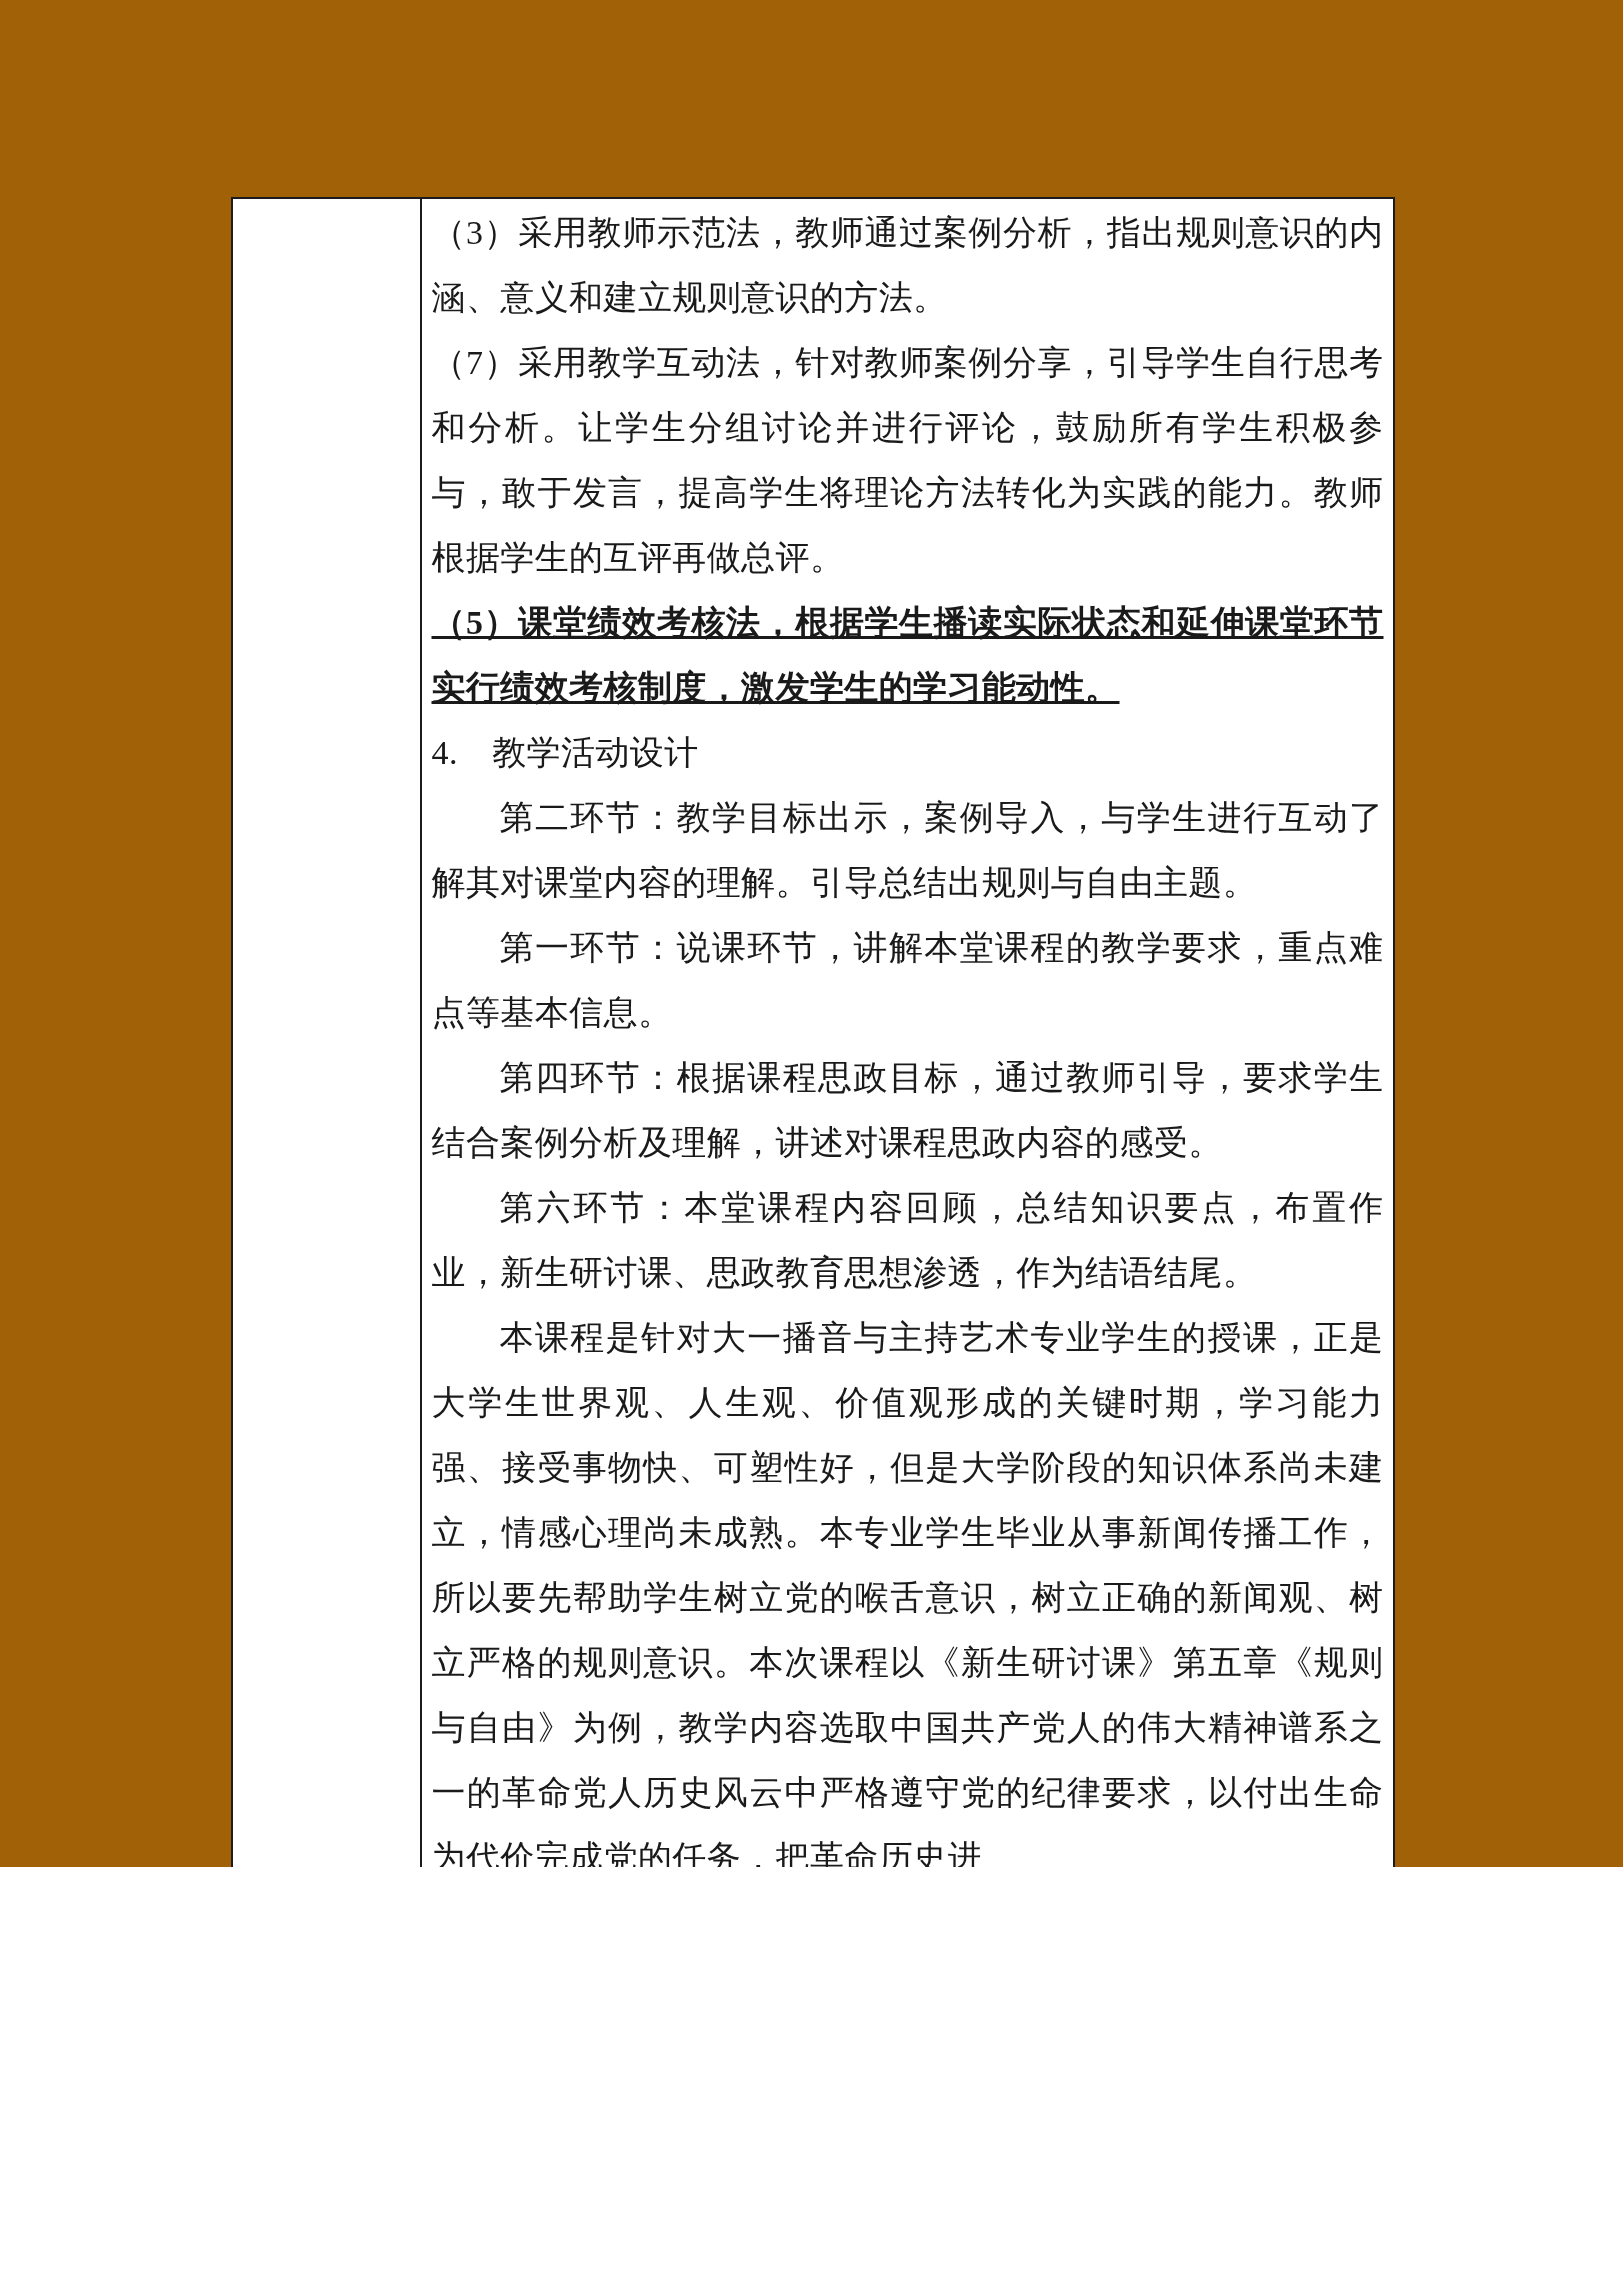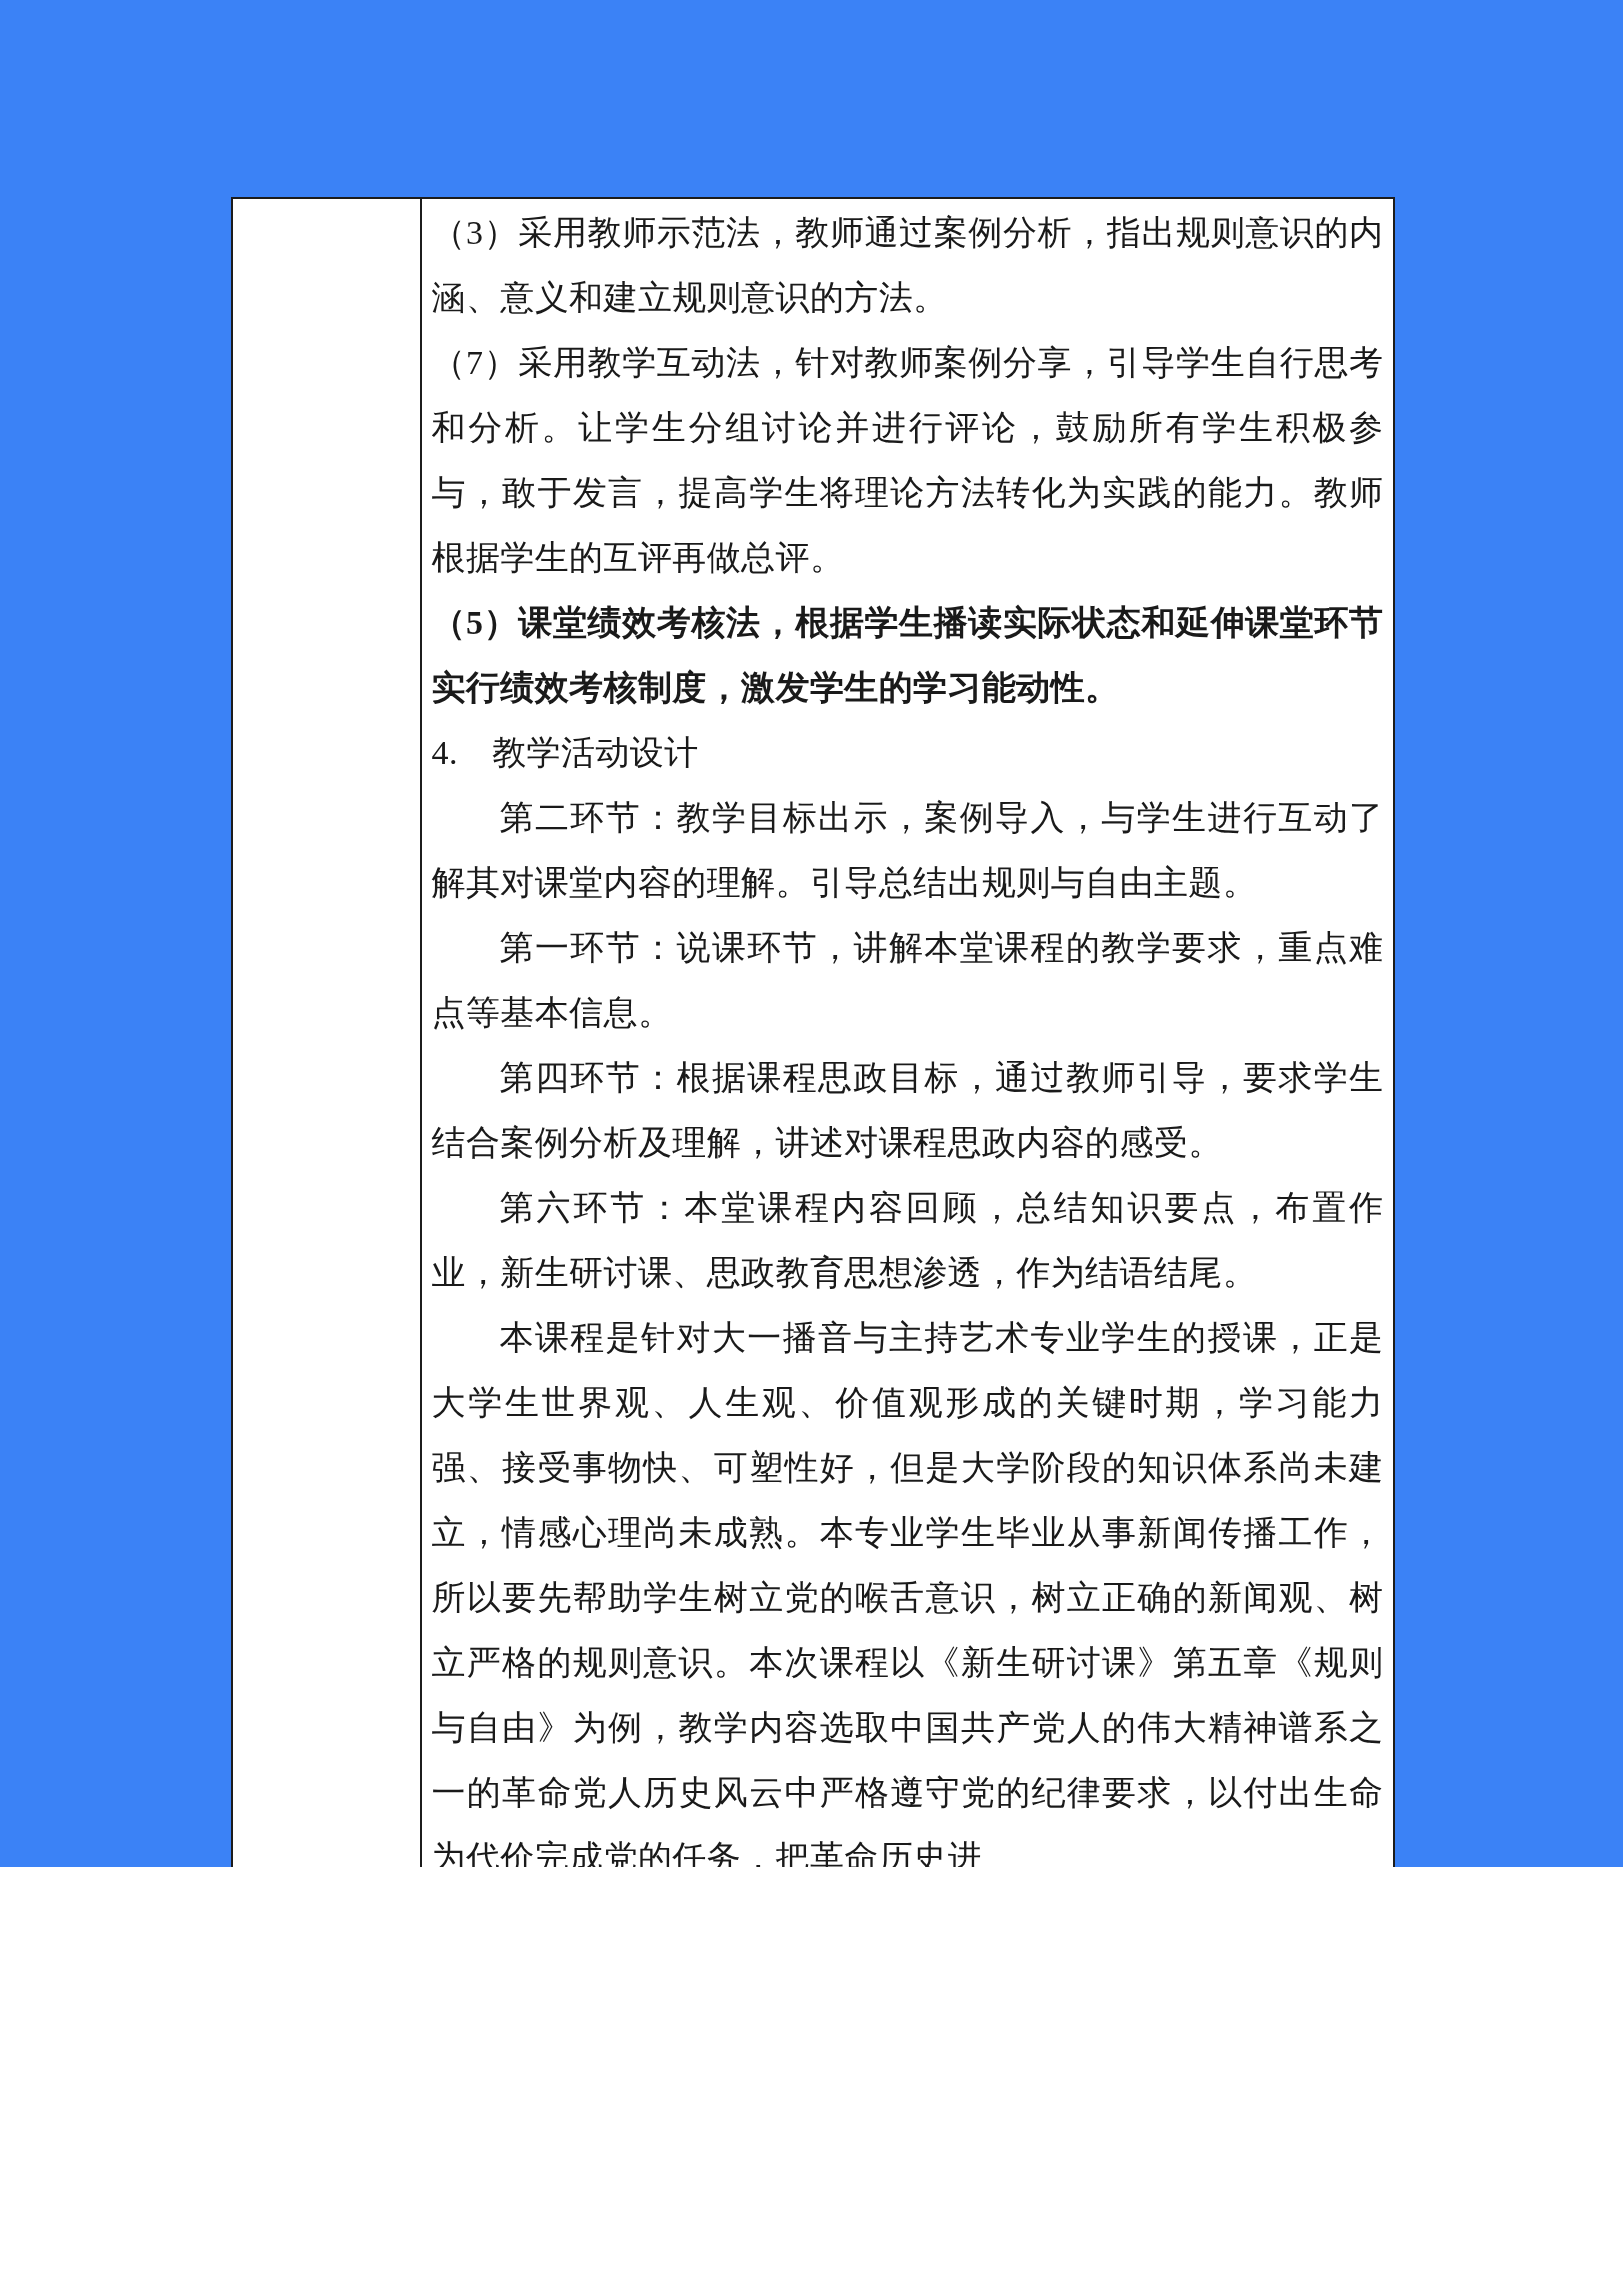--- a/index.html
+++ b/index.html
@@ -4,21 +4,21 @@
 <style>
   html, body {
     margin: 0;
     padding: 0;
     background: #ffffff;
   }
   .page {
     position: relative;
     width: 1623px;
     height: 1867px;
-    background: #3b82f6;
+    background: #a16207;
     color: #1a1a1a;
     font-family: "Liberation Serif", "DejaVu Serif", serif;
     overflow: hidden;
   }
   .doc-table {
     position: absolute;
     left: 231px;
     top: 197px;
     width: 1164px;
     height: 1890px;
@@ -44,20 +44,21 @@
     font-size: 34px;
     line-height: 65px;
     text-align: justify;
     letter-spacing: 0.4px;
   }
   .para.indent {
     text-indent: 68px;
   }
   .para.bold {
     font-weight: bold;
+    text-decoration: underline;
   }
   .page-number {
     position: absolute;
     top: 2126px;
     left: 0;
     width: 100%;
     text-align: center;
     font-size: 28.5px;
     line-height: 32px;
     color: #111111;

